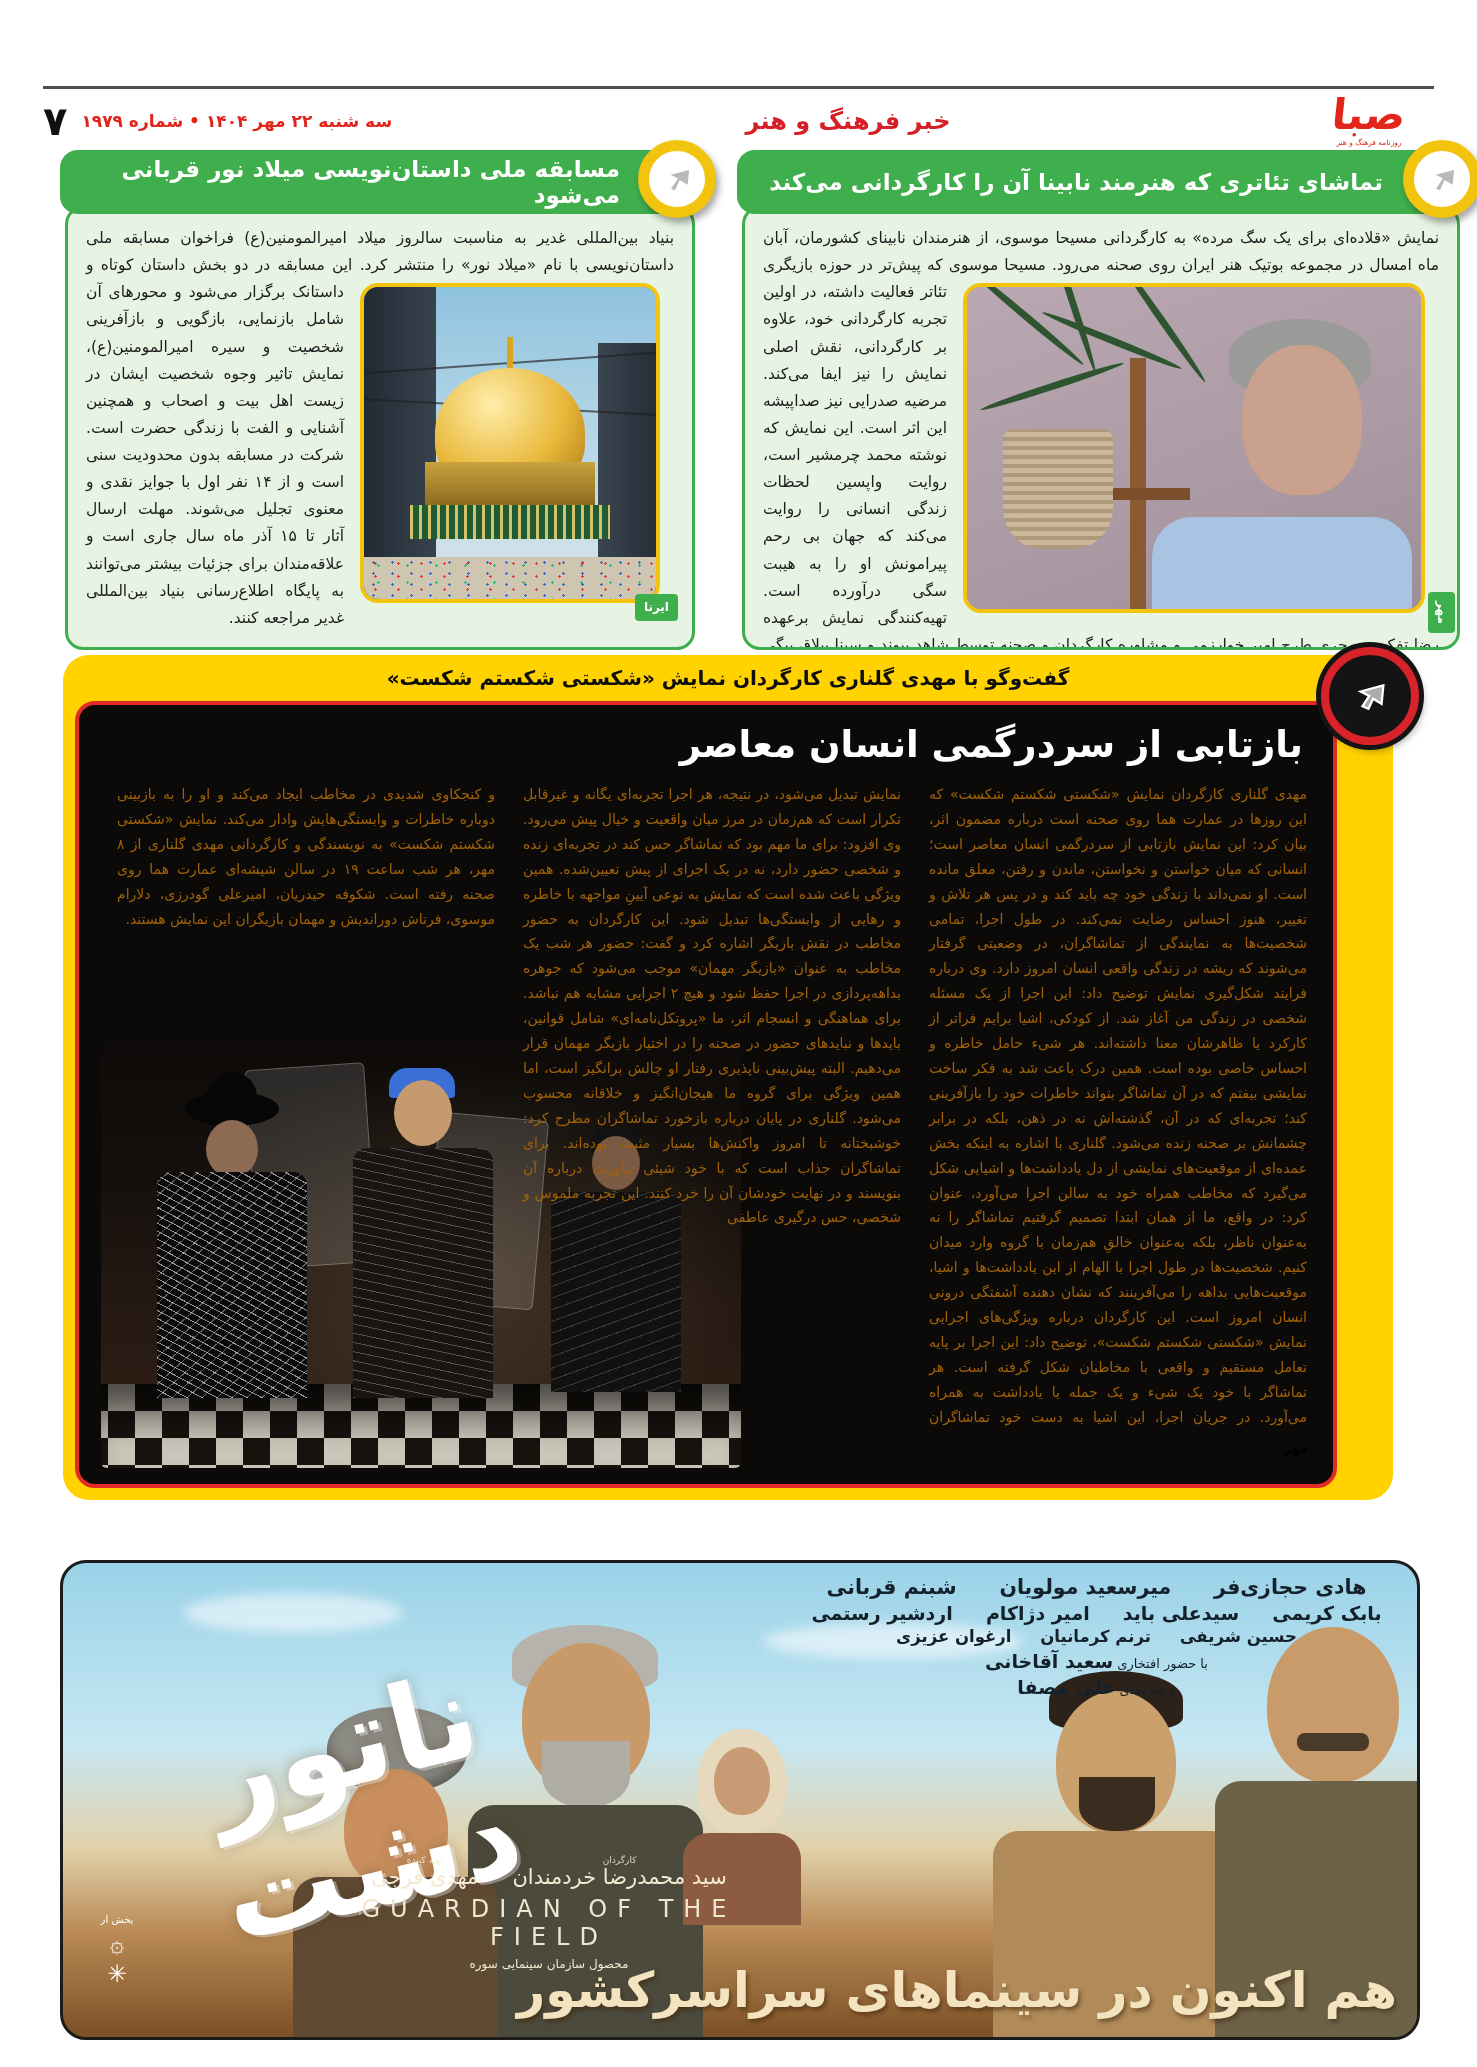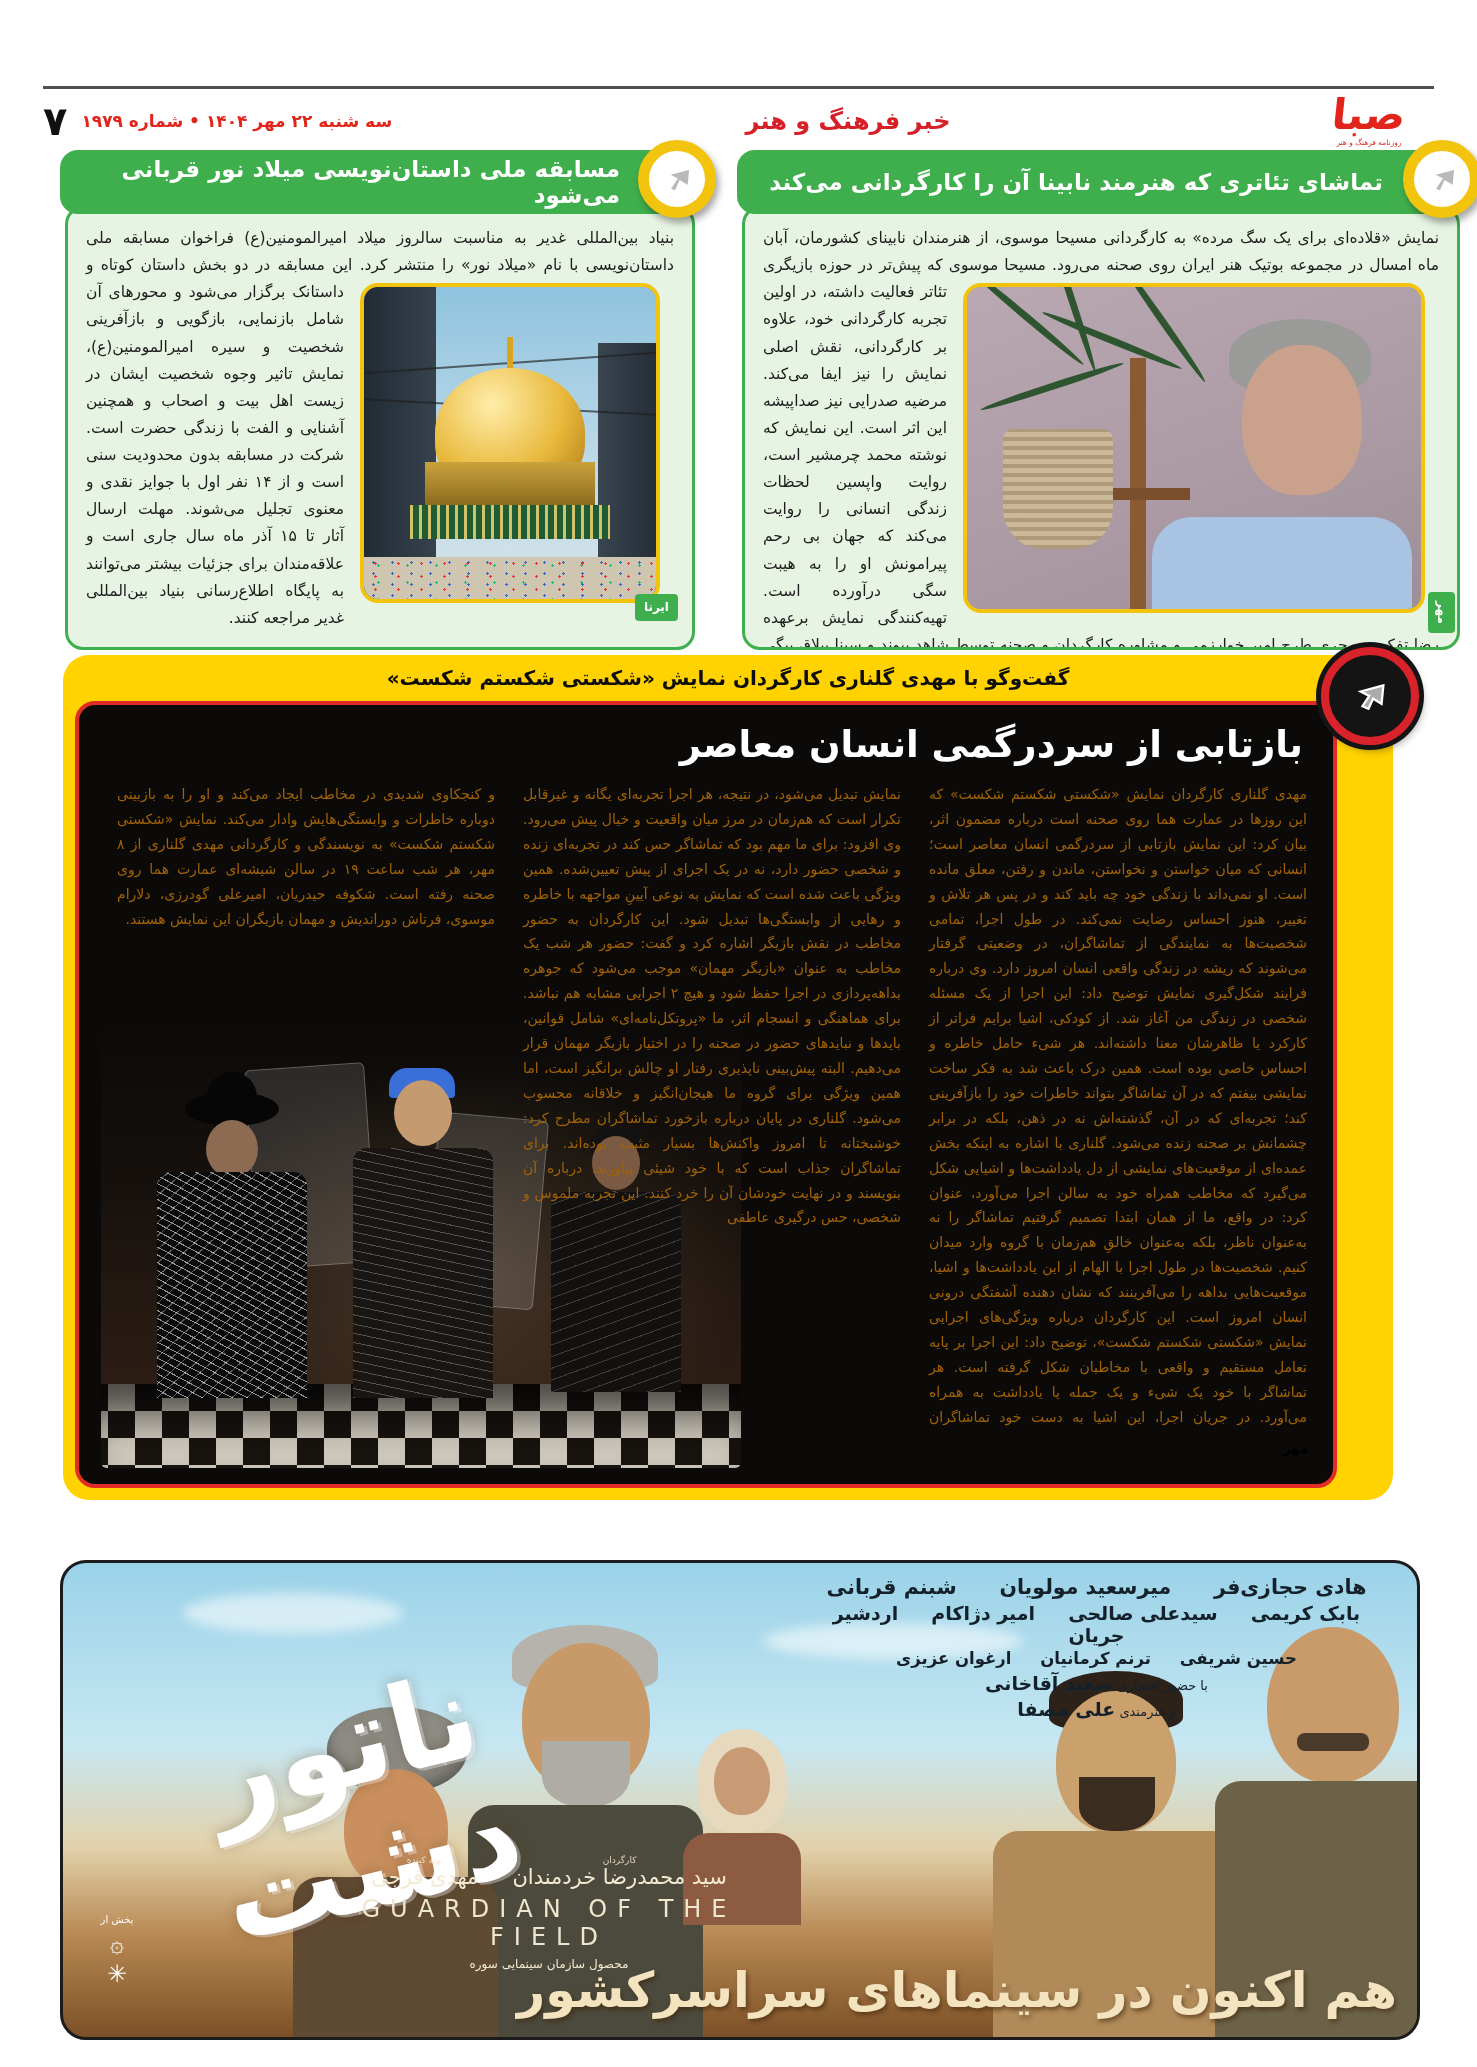--- a/index.html
+++ b/index.html
@@ -310,21 +310,21 @@
     <span class="pfig fig-bald">
       <span class="phead"></span>
       <span class="mustache"></span>
       <span class="pbody"></span>
     </span>
 
     <div class="calligraphy">ناتور دشت</div>
 
     <div class="castblock">
       <div class="cast-r1">هادی حجازی‌فر      میرسعید مولویان      شبنم قربانی</div>
-      <div class="cast-r2">بابک کریمی     سیدعلی صالحی     امیر دژاکام     اردشیر جریان</div>
+      <div class="cast-r2">بابک کریمی     سیدعلی باید     امیر دژاکام     اردشیر رستمی</div>
       <div class="cast-r3">حسین شریفی     ترنم کرمانیان     ارغوان عزیزی</div>
       <div class="cast-guest">
         <span>با حضور افتخاری</span>
         <b>سعید آقاخانی</b>
       </div>
       <div class="cast-guest">
         <span>و هنرمندی</span>
         <b>علی مصفا</b>
       </div>
     </div>

